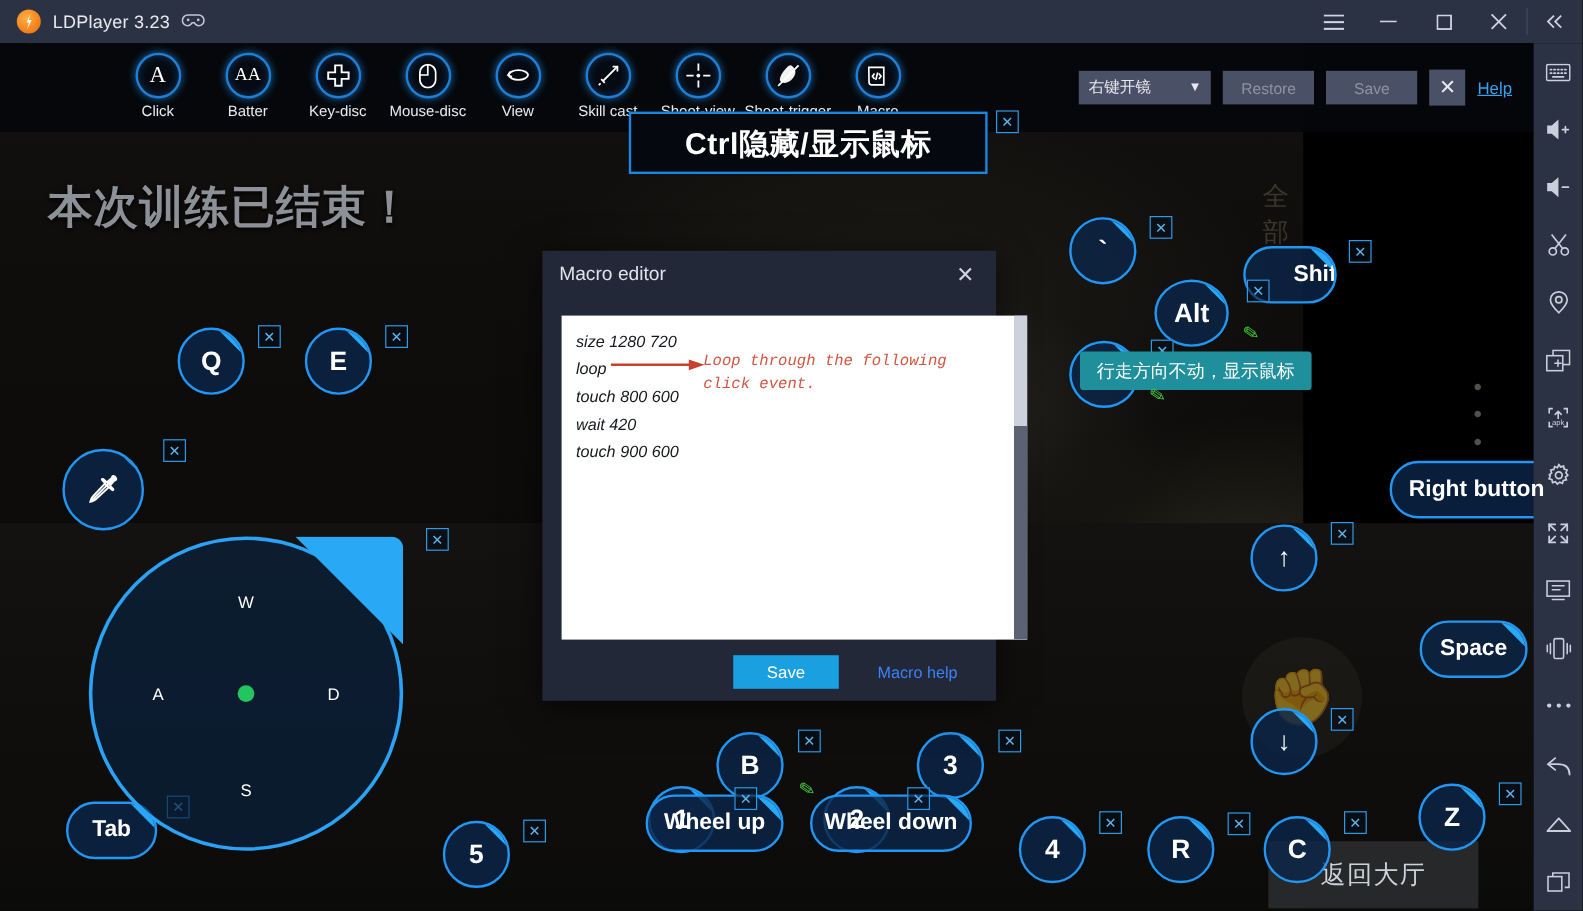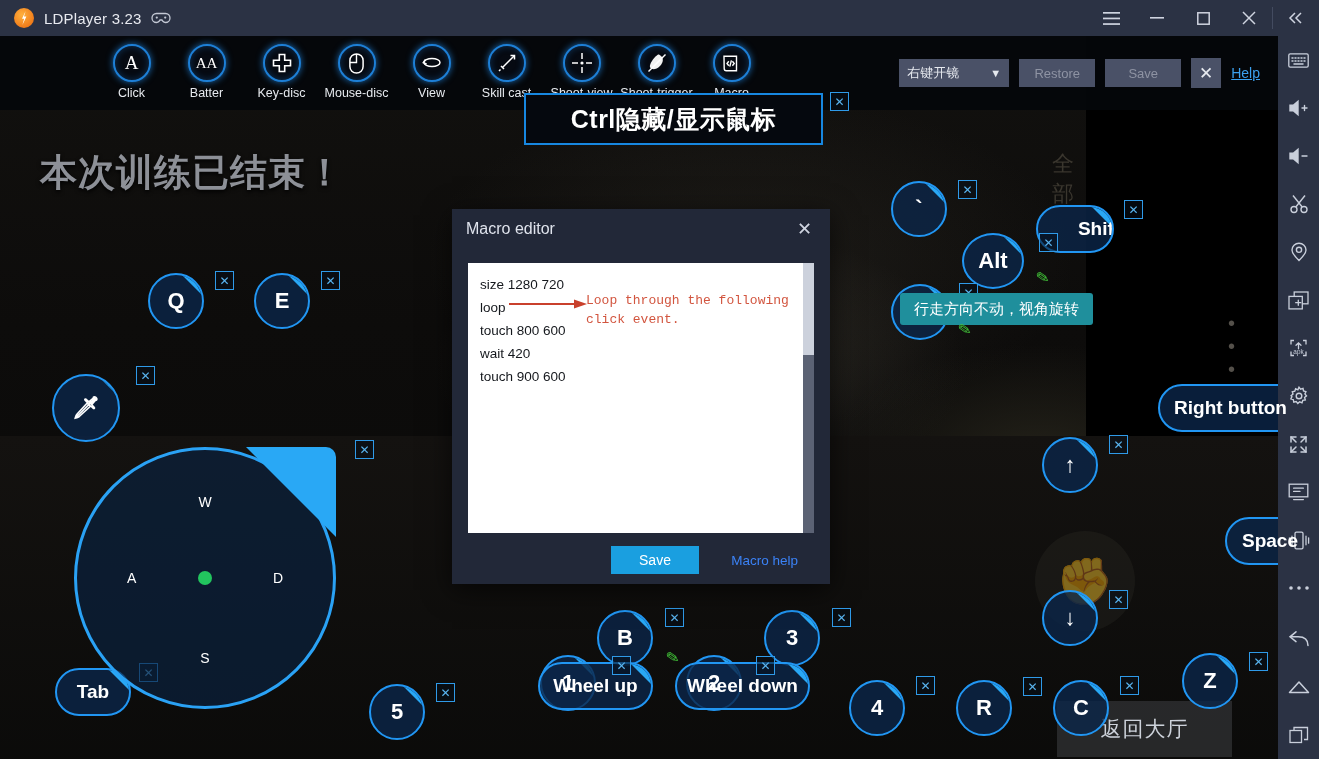--- a/index.html
+++ b/index.html
@@ -158,21 +158,21 @@
   
   .dialog {
     position: absolute; left: 452px; top: 209px; width: 378px; height: 375px;
     background: #222838; box-shadow: 0 6px 26px rgba(0,0,0,.65);
   }
   .dlg-head { height: 40px; display: flex; align-items: center; padding: 0 12px 0 14px; }
   .dlg-title { color: #dfe3ec; font-size: 16px; }
   .dlg-close { margin-left: auto; color: #cfd4e0; font-size: 18px; cursor: pointer; padding: 2px 6px; }
   .dlg-body { padding: 14px 16px 0 16px; }
   .editor {
-    position: relative; width: 346px; height: 270px; background: #fff; overflow: hidden;
+    position: relative; width: 388px; height: 270px; background: #fff; overflow: hidden; font-style: italic;
   }
   .editor-lines {
     padding: 10px 12px; font-size: 13.5px; color: #15181d; line-height: 23px;
     font-family: "Liberation Sans", sans-serif;
   }
   .annot {
     position: absolute; left: 118px; top: 28px; width: 215px;
     color: #d2553f; font-size: 13px; line-height: 19px;
     font-family: "Liberation Mono", "DejaVu Sans Mono", monospace;
   }
@@ -462,42 +462,42 @@
       <div class="xbadge" style="left: 959px; top: 283px;">✕</div>
       <div class="key key-pill" style="left: 1158px; top: 384px; width: 145px; height: 48px;">
         <div class="corner"></div>
         <span style="position: relative; z-index: 2;">Right button</span>
       </div>
       <div class="key key-round" style="left: 1042px; top: 437px; width: 56px; height: 56px;">
         <div class="corner"></div>
         <span style="position: relative; z-index: 2;">↑</span>
       </div>
       <div class="xbadge" style="left: 1109px; top: 435px;">✕</div>
-      <div class="key key-pill" style="left: 1225px; top: 517px; width: 90px; height: 48px;">
+      <div class="key key-pill" style="left: 1183px; top: 517px; width: 90px; height: 48px;">
         <div class="corner"></div>
         <span style="position: relative; z-index: 2;">Space</span>
       </div>
       <div class="key key-round" style="left: 1042px; top: 590px; width: 56px; height: 56px;">
         <div class="corner"></div>
         <span style="position: relative; z-index: 2;">↓</span>
       </div>
       <div class="xbadge" style="left: 1109px; top: 590px;">✕</div>
     </div>
 
   <div class="joy">
     <div class="corner"></div>
     <div class="joy-l" style="left:50%;top:44px;transform:translateX(-50%);">W</div>
     <div class="joy-l" style="left:50px;top:50%;transform:translateY(-50%);">A</div>
     <div class="joy-l" style="right:50px;top:50%;transform:translateY(-50%);">D</div>
     <div class="joy-l" style="left:50%;bottom:40px;transform:translateX(-50%);">S</div>
     <div class="joy-dot"></div>
   </div>
   <div class="xbadge" style="left:355px;top:440px;">✕</div>
 
-  <div class="teal-tip">行走方向不动，视角旋转</div>
+  <div class="teal-tip">行走方向不动，显示鼠标</div>
   <div class="pencil" style="left:1036px;top:268px;">✎</div>
   <div class="pencil" style="left:958px;top:320px;">✎</div>
   <div class="pencil" style="left:666px;top:648px;">✎</div>
 
   <div class="dialog">
     <div class="dlg-head">
       <div class="dlg-title">Macro editor</div>
       <div class="dlg-close">✕</div>
     </div>
     <div class="dlg-body">

